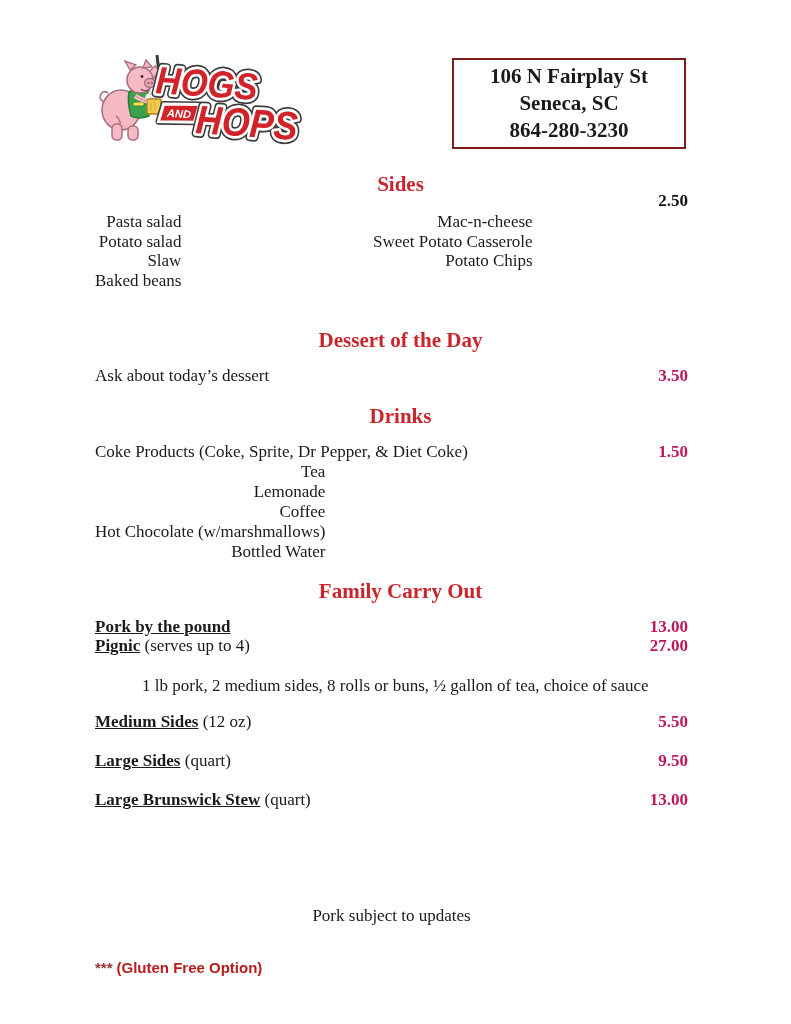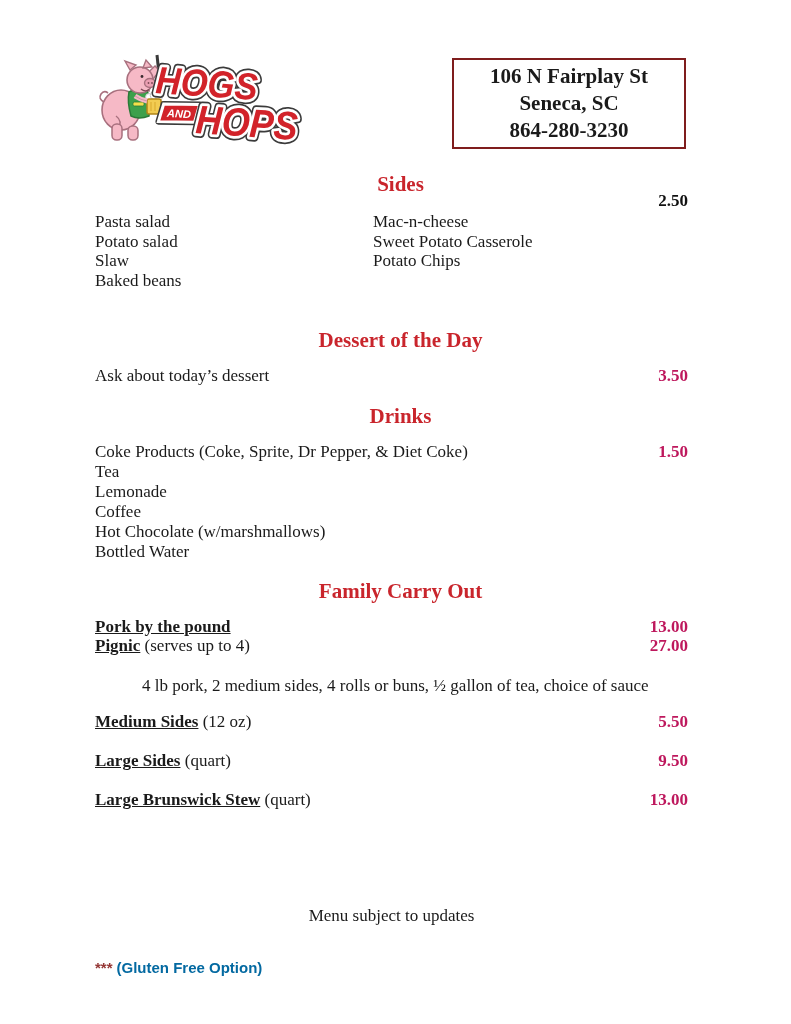--- a/index.html
+++ b/index.html
@@ -44,21 +44,21 @@
     text-align: right;
     font-weight: bold;
     font-size: 17px;
     color: #111;
   }
   .row { left: 95px; right: 103px; font-size: 17px; }
   .row .price-inline {
     position: absolute; right: 0; top: 0;
     font-weight: bold; color: #be185d; text-align: right;
   }
-  .itemlist { font-size: 17px; line-height: 19.7px; }
+  .itemlist { font-size: 17px; line-height: 19.7px; text-align: right; }
   .bold-name { font-weight: bold; text-decoration: underline; }
 
   .sides-left  { left: 95px;  top: 212px; }
   .sides-right { left: 373px; top: 212px; }
 
   .h-sides   { top: 172px; }
   .p-sides   { top: 191px; }
   .h-dessert { top: 328px; }
   .r-dessert { top: 366px; }
   .h-drinks  { top: 404px; }
@@ -75,21 +75,21 @@
   .menu-note {
     top: 906px; left: 95px; right: 103px;
     text-align: center; font-size: 17px;
   }
   .gluten-line {
     top: 959px; left: 95px;
     font-family: "Liberation Sans", sans-serif;
     font-weight: bold; font-size: 15px;
   }
   .gluten-stars { color: #953735; margin-right: 4px; }
-  .gluten-text { color: #0369a1; }
+  .gluten-text { color: #b91c1c; }
 </style>
 </head>
 <body>
 
 <div class="page">
 
   <svg class="logo-svg" width="235" height="115" viewBox="0 0 235 115" xmlns="http://www.w3.org/2000/svg">
 
     <g>
 
@@ -191,35 +191,35 @@
 
   <div class="abs row r-fam0">
     <span class="bold-name">Pork by the pound</span><span></span>
     <span class="price-inline">13.00</span>
   </div>
 
   <div class="abs row r-fam1">
     <span class="bold-name">Pignic</span><span> (serves up to 4)</span>
     <span class="price-inline">27.00</span>
   </div>
-  <div class="abs fam1-detail">4 lb pork, 2 medium sides, 4 rolls or buns, ½ gallon of tea, choice of sauce</div>
+  <div class="abs fam1-detail">1 lb pork, 2 medium sides, 8 rolls or buns, ½ gallon of tea, choice of sauce</div>
 
   <div class="abs row r-fam2">
     <span class="bold-name">Medium Sides</span><span> (12 oz)</span>
     <span class="price-inline">5.50</span>
   </div>
 
   <div class="abs row r-fam3">
     <span class="bold-name">Large Sides</span><span> (quart)</span>
     <span class="price-inline">9.50</span>
   </div>
 
   <div class="abs row r-fam4">
     <span class="bold-name">Large Brunswick Stew</span><span> (quart)</span>
     <span class="price-inline">13.00</span>
   </div>
 
-  <div class="abs menu-note">Menu subject to updates</div>
+  <div class="abs menu-note">Pork subject to updates</div>
   <div class="abs gluten-line">
     <span class="gluten-stars">***</span><span class="gluten-text">(Gluten Free Option)</span>
   </div>
 
 </div>
 
 </body></html>

